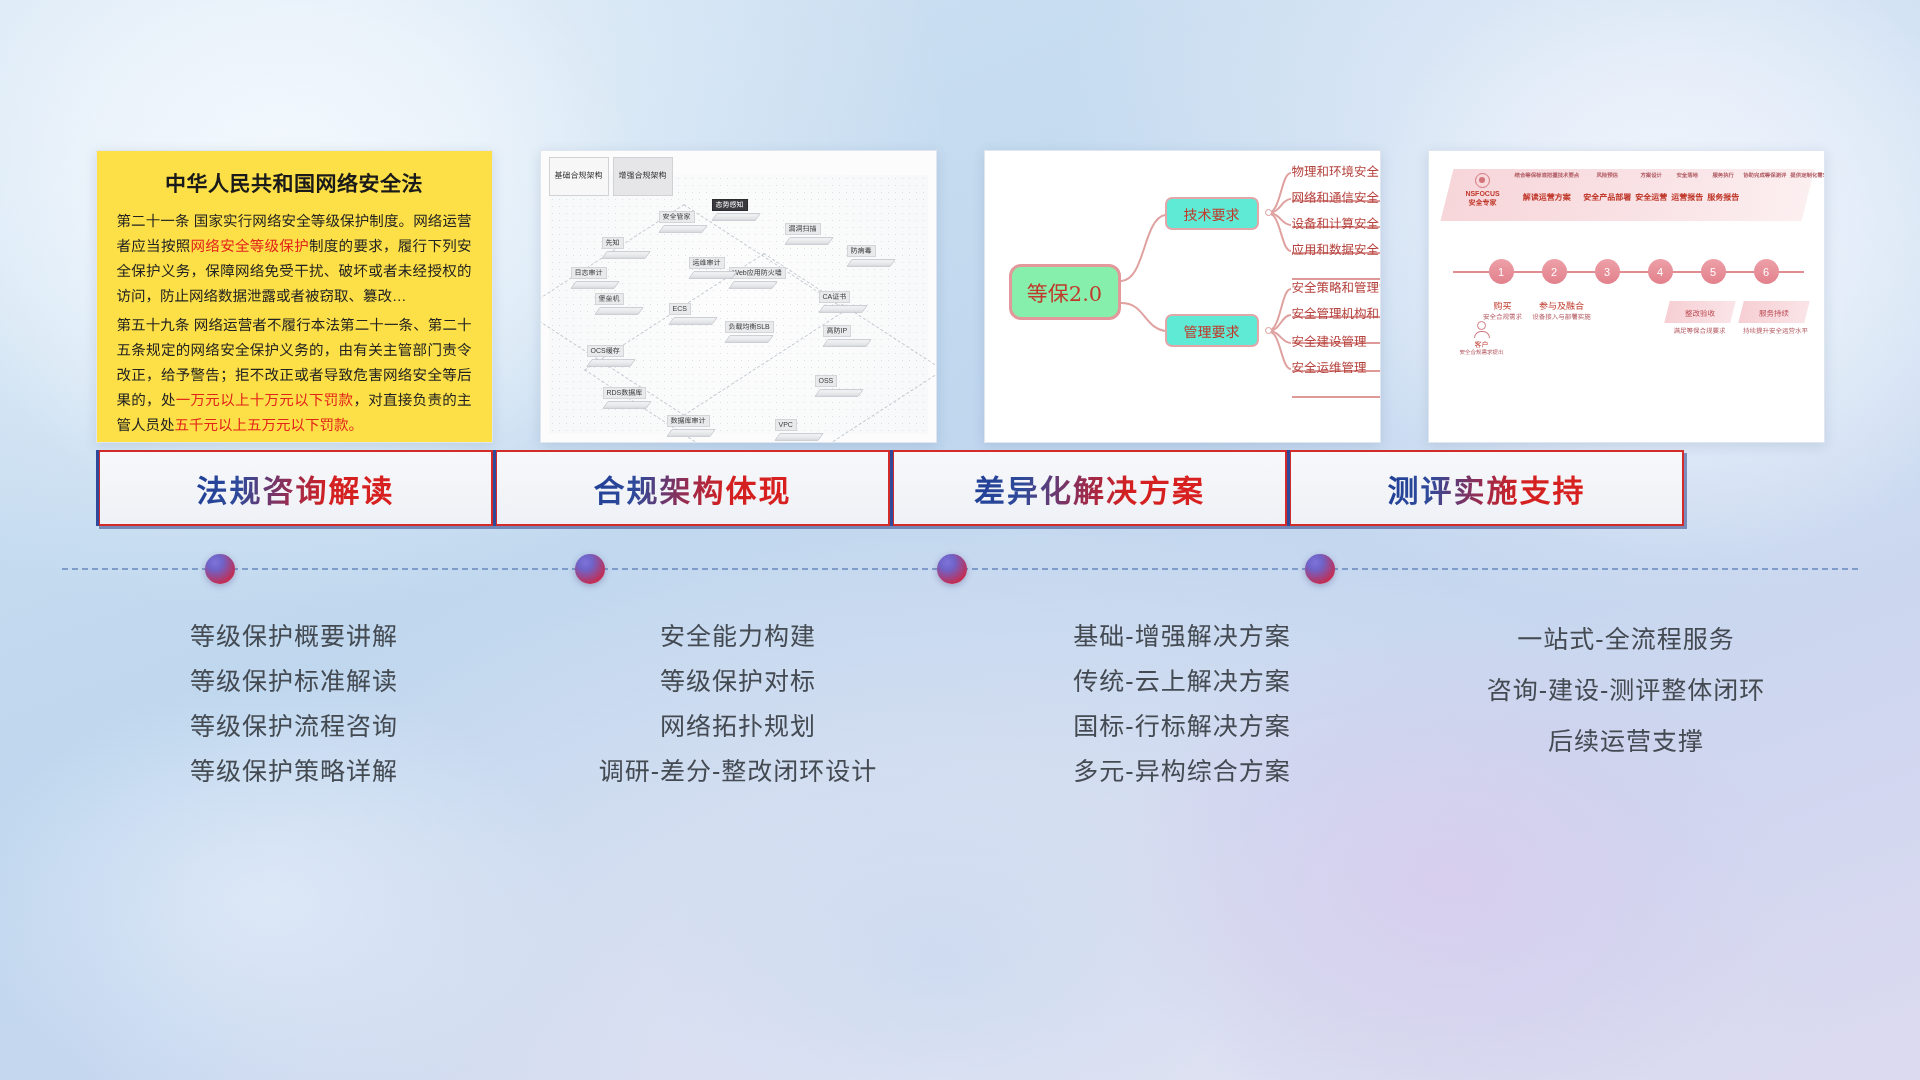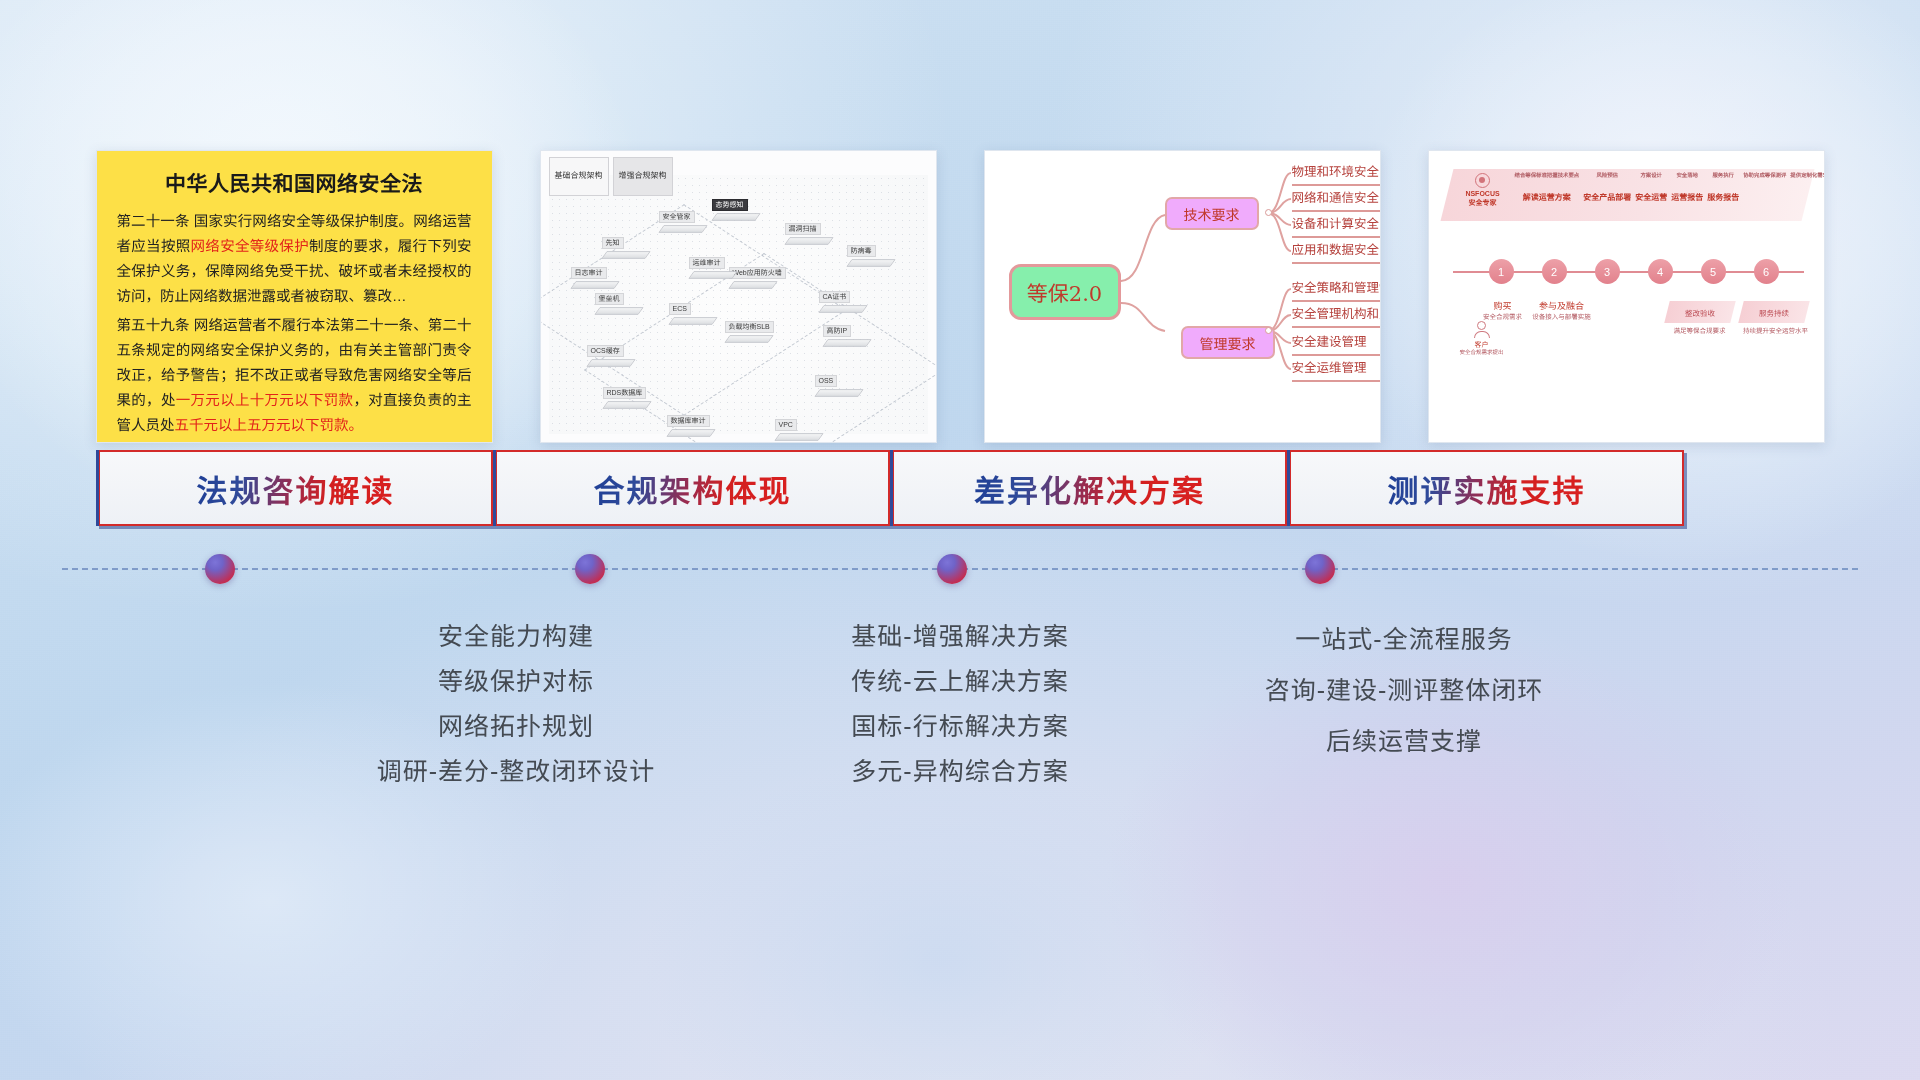--- a/index.html
+++ b/index.html
@@ -112,30 +112,30 @@
   .mind-card { background:#fff; }
   .mind-root {
     position:absolute; left:24px; top:113px; width:112px; height:56px;
     border:3px solid #e3999b; border-radius:12px;
     background:#86efac;
     display:flex; align-items:center; justify-content:center;
     font-size:21px; color:#c0392b; font-family:"DejaVu Serif","Liberation Serif",serif;
   }
   .mind-branch {
     position:absolute; width:94px; height:33px;
-    border:2px solid #e2a7a8; border-radius:7px; background:#f0abfc;
+    border:2px solid #e2a7a8; border-radius:7px; background:#5eead4;
     display:flex; align-items:center; justify-content:center;
     font-size:14px; color:#c0392b; font-family:"DejaVu Serif","Liberation Serif",serif;
   }
   .mind-branch.tech { left:180px; top:46px; }
-  .mind-branch.mgmt { left:196px; top:163px;margin-top:12px; }
+  .mind-branch.mgmt { left:180px; top:163px; }
   .mind-leaf {
     position:absolute; width:118px;
     font-size:12.5px; color:#b5413c; font-family:"DejaVu Serif","Liberation Serif",serif;
-    padding-bottom:4px; border-bottom:2px solid #dd9a98; white-space:nowrap;
+    padding-bottom:20px; border-bottom:2px solid #dd9a98; white-space:nowrap;
     text-align:left;
   }
   .mind-dot {
     position:absolute; width:7px; height:7px; border:1.5px solid #d99a98;
     border-radius:50%; background:#fff;
   }
 
   
   .ns-card { background:#fff; }
   .ns-banner {
@@ -471,20 +471,26 @@
   <div id="timeline">
     <div id="timeline-line"></div>
     <div class="tl-node" style="left:220px;"></div>
     <div class="tl-node" style="left:590px;"></div>
     <div class="tl-node" style="left:952px;"></div>
     <div class="tl-node" style="left:1320px;"></div>
   </div>
 
   <div id="lists-row">
     <div class="list-col">
+      <div class="list-item">等级保护概要讲解</div>
+      <div class="list-item">等级保护标准解读</div>
+      <div class="list-item">等级保护流程咨询</div>
+      <div class="list-item">等级保护策略详解</div>
+    </div>
+    <div class="list-col">
       <div class="list-item">安全能力构建</div>
       <div class="list-item">等级保护对标</div>
       <div class="list-item">网络拓扑规划</div>
       <div class="list-item">调研-差分-整改闭环设计</div>
     </div>
     <div class="list-col">
       <div class="list-item">基础-增强解决方案</div>
       <div class="list-item">传统-云上解决方案</div>
       <div class="list-item">国标-行标解决方案</div>
       <div class="list-item">多元-异构综合方案</div>

